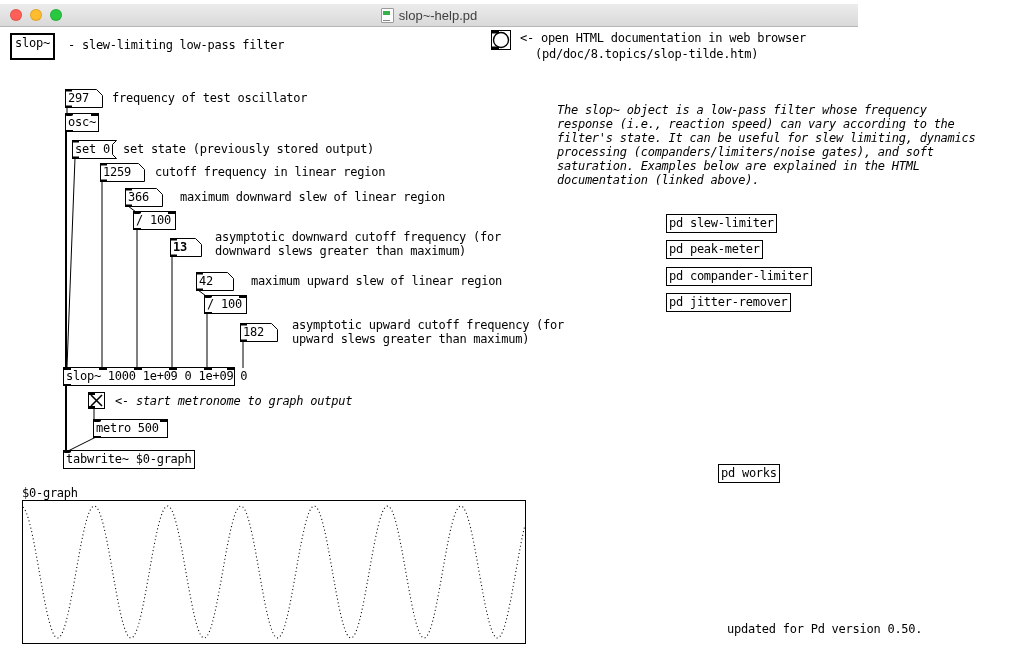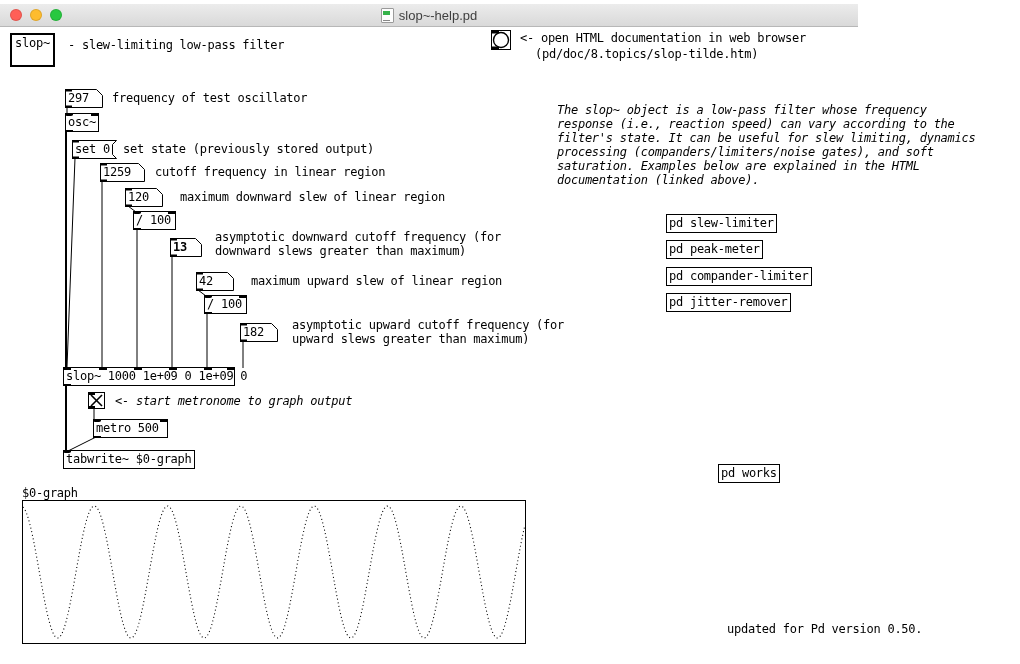--- a/index.html
+++ b/index.html
@@ -28,21 +28,21 @@
   .comment{
     position:absolute;font-size:12px;line-height:14px;color:#000;
     letter-spacing:-0.25px;white-space:pre;
   }
   .pdbox{
     position:absolute;box-sizing:border-box;height:19px;
     background:#fff;border:1px solid #000;
     font-size:12px;line-height:15px;letter-spacing:-0.25px;color:#000;
     padding:1px 2px;white-space:nowrap;
   }
-  .pdbox.thick{border-width:2px;height:34px;padding:1px 3px;}
+  .pdbox.thick{border-width:2px;height:27px;padding:1px 3px;}
   .shapebox{ 
     position:absolute;box-sizing:border-box;height:19px;background:#fff;border:none;
     font-size:12px;line-height:15px;letter-spacing:-0.25px;color:#000;white-space:nowrap;
   }
   .shapebox .bx-label{position:absolute;left:3px;top:2px;z-index:1;}
   .shapebox svg{position:absolute;left:0;top:0;pointer-events:none;}
   .nub{position:absolute;width:8px;height:2.5px;background:#000;}
   .nub.tl{left:-1px;top:-1px;}
   .nub.tr{right:-1px;top:-1px;}
   .nub.bl{left:-1px;bottom:-1px;}
@@ -130,21 +130,21 @@
     <span class="bx-label">1259</span>
   </div>
 <div class="comment" style="left:155px;top:165px;">cutoff frequency in linear region</div>
 
 <div class="shapebox numbox" style="left:125px;top:188px;width:38px;">
     <svg width="38" height="19">
       <path d="M0.5,0.5 L31.5,0.5 L37.5,6.5 L37.5,18.5 L0.5,18.5 Z" fill="#fff" stroke="#000" stroke-width="1"></path>
       <rect x="0" y="0" width="7" height="2.5" fill="#000"></rect>
       <rect x="0" y="16.5" width="7" height="2.5" fill="#000"></rect>
     </svg>
-    <span class="bx-label">120</span>
+    <span class="bx-label">366</span>
   </div>
 <div class="comment" style="left:180px;top:190px;">maximum downward slew of linear region</div>
 
 <div class="pdbox" style="left:133px;top:211px;min-width:43px;">
   <div class="nub tl"></div>
   <div class="nub tr"></div>
   <div class="nub bl"></div>
   <span>/ 100</span>
 </div>
 

